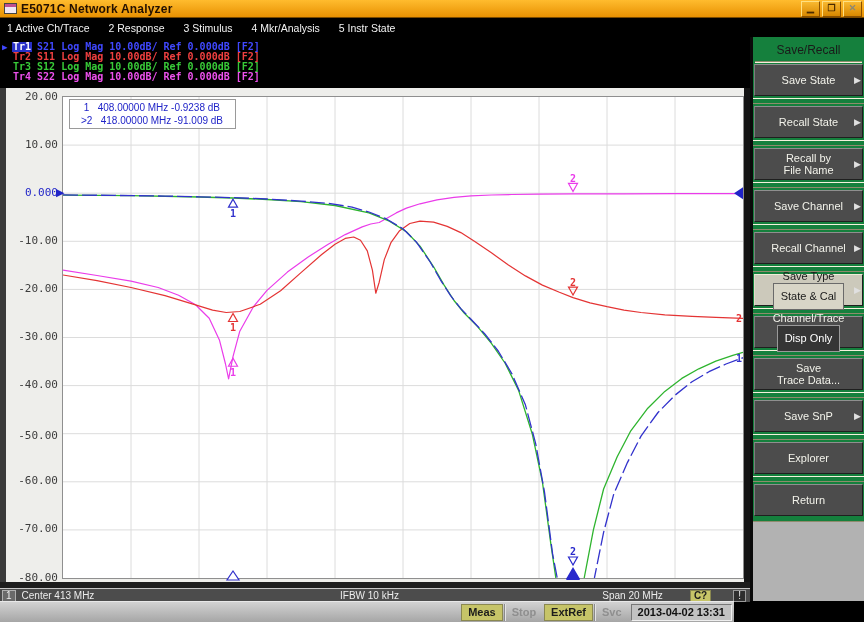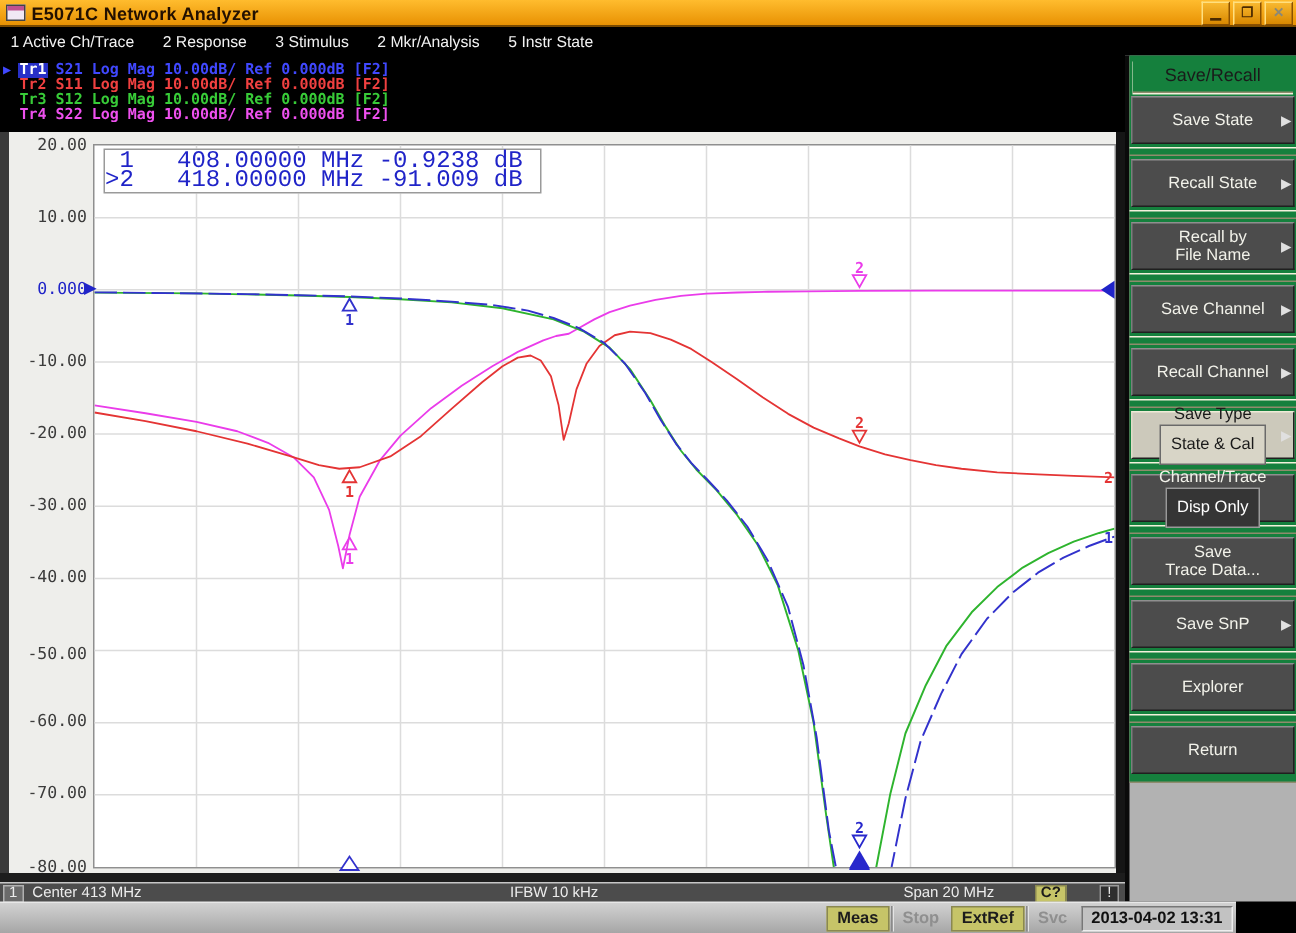--- a/index.html
+++ b/index.html
@@ -32,22 +32,22 @@
   
   .screen{position:absolute;left:0;top:88px;width:750px;height:494px;background:#eeeeeb;}
   .strip-left{position:absolute;left:0;top:88px;width:6px;height:494px;background:#3a3a3a;}
   .strip-right{position:absolute;left:744px;top:88px;width:6px;height:494px;background:#151515;}
   .below-strip{position:absolute;left:0;top:582px;width:750px;height:6px;background:#1d1d1d;}
   
   .plot{position:absolute;left:62px;top:96px;width:680px;height:481px;background:#fff;
     border:1px solid #8f8f8f;}
   .plot svg{position:absolute;left:0;top:0;overflow:visible;}
   .readout{position:absolute;left:6px;top:2px;background:#fff;border:1px solid #9a9a9a;
-    color:#2024c8;font-family:Liberation Mono, monospace;font-size:16px;line-height:13px;
-    padding:1px 12px 1px 0;white-space:pre;}
+    color:#2024c8;font-family:Liberation Sans, sans-serif;font-size:10px;line-height:13px;
+    padding:1px 12px 1px 11px;white-space:pre;}
   .ylabel{position:absolute;left:6px;width:52px;text-align:right;font-family:"DejaVu Sans Mono",monospace;
     font-size:11px;line-height:13px;color:#3c3c3c;}
   .ylabel.ref{color:#2024c8;}
   .ref-arrow{position:absolute;left:56px;font-size:11px;line-height:13px;color:#2024c8;}
   
   .channel-bar{position:absolute;left:0;top:588px;width:750px;height:13px;background:#4c4c4c;
     border-top:1px solid #c6c6c6;box-sizing:content-box;display:flex;align-items:center;
     color:#ececec;font-size:10px;padding:0;}
   .ch-num{border:1px solid #b0b0b0;background:#6a6a6a;padding:0 3px;margin:0 6px 0 2px;line-height:10px;}
   .ch-center{white-space:nowrap;}
@@ -71,21 +71,21 @@
     align-items:center;justify-content:center;text-align:center;}
   .softkey .boxed{display:block;margin-top:1px;padding:6px 7px;line-height:13px;}
   .softkey.light{background:#ccc9bb;color:#1a1a1a;border-top:1px solid #efecd8;
     border-left:1px solid #e0ddc8;}
   .softkey.light .boxed{background:#d8d5c7;border:1px solid #6a6a6a;}
   .softkey.dark .boxed{background:#353535;border:1px solid #9a9a9a;color:#fff;}
   .sk-arrow{position:absolute;right:1px;top:50%;transform:translateY(-50%);
     font-size:9px;color:#e0e0e0;}
   .sk-gap{height:4px;margin:2px 0;border-top:1px solid #f4f1dc;border-bottom:1px solid #8f8b6d;}
   
-  .statusbar{position:absolute;left:0;top:601px;width:824px;height:21px;
+  .statusbar{position:absolute;left:0;top:601px;width:734px;height:21px;
     background:linear-gradient(#d2d2d2,#a6a6a6);display:flex;justify-content:flex-end;
     align-items:center;font-size:11px;box-sizing:border-box;border-top:1px solid #e8e8e8;}
   .st-cell{padding:1px 7px;border-left:1px solid #8a8a8a;box-shadow:inset 1px 0 0 #e4e4e4;
     color:#8f8f8f;font-weight:bold;height:15px;line-height:15px;}
   .st-cell.on{background:#c6c468;color:#1c1c1c;border:1px solid #8a8850;box-shadow:none;
     margin:0 1px;padding:0 6px;}
   .st-date{border:1px solid;border-color:#777 #eee #eee #777;background:#c2c2c2;color:#111;
     font-weight:bold;padding:0 6px;margin:0 2px;height:15px;line-height:15px;}
 </style>
 </head>
@@ -100,21 +100,21 @@
       <div class="win-btn">▁</div>
       <div class="win-btn">❐</div>
       <div class="win-btn close">✕</div>
     </div>
   </div>
 
   <nav class="menubar">
       <span class="menu-item">1 Active Ch/Trace</span>
       <span class="menu-item">2 Response</span>
       <span class="menu-item">3 Stimulus</span>
-      <span class="menu-item">2 Mkr/Analysis</span>
+      <span class="menu-item">4 Mkr/Analysis</span>
       <span class="menu-item">5 Instr State</span>
     </nav>
 
   <div class="trace-status">
       <div class="trace-row" style="color: rgb(64, 72, 255);"><span class="trace-arrow">▶</span><span class="trace-id active">Tr1</span><span class="trace-text">S21 Log Mag 10.00dB/ Ref 0.000dB [F2]</span></div>
       <div class="trace-row" style="color: rgb(240, 64, 64);"><span class="trace-arrow"></span><span class="trace-id">Tr2</span><span class="trace-text">S11 Log Mag 10.00dB/ Ref 0.000dB [F2]</span></div>
       <div class="trace-row" style="color: rgb(56, 204, 56);"><span class="trace-arrow"></span><span class="trace-id">Tr3</span><span class="trace-text">S12 Log Mag 10.00dB/ Ref 0.000dB [F2]</span></div>
       <div class="trace-row" style="color: rgb(238, 80, 238);"><span class="trace-arrow"></span><span class="trace-id">Tr4</span><span class="trace-text">S22 Log Mag 10.00dB/ Ref 0.000dB [F2]</span></div>
     </div>
 

